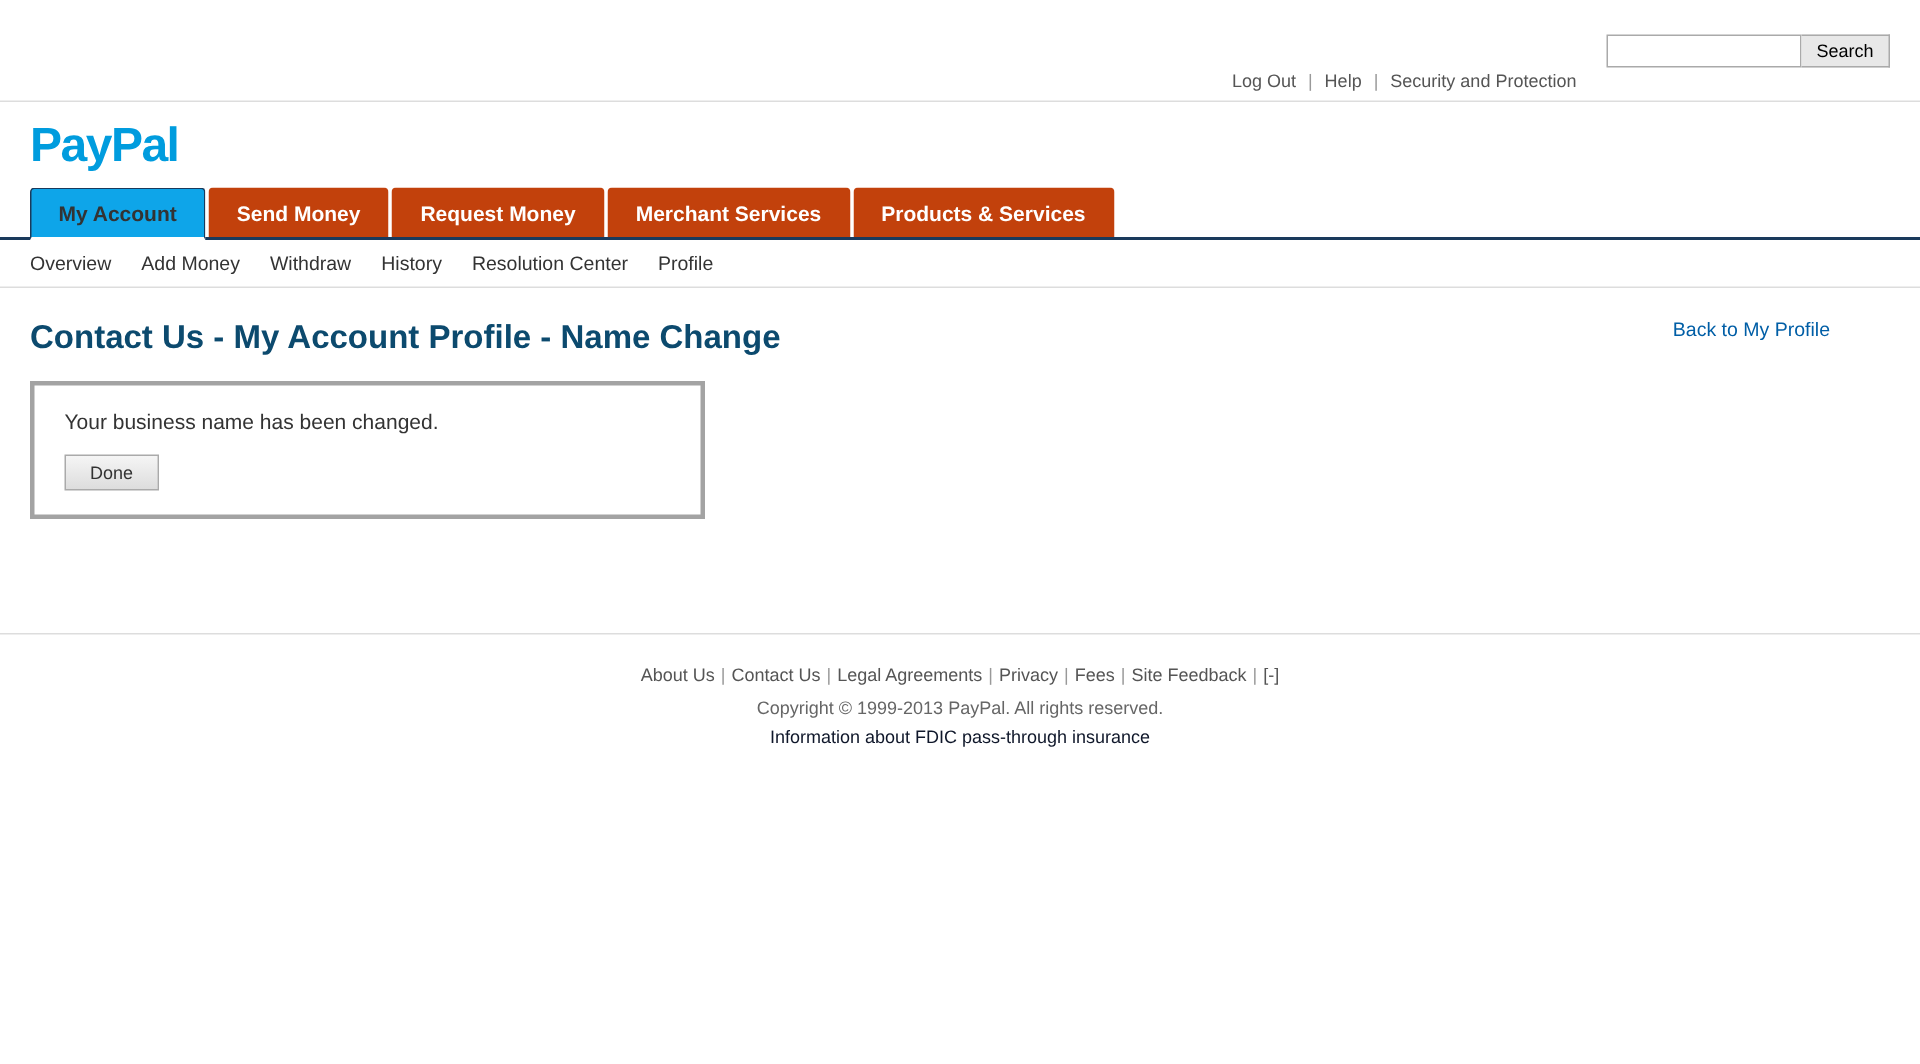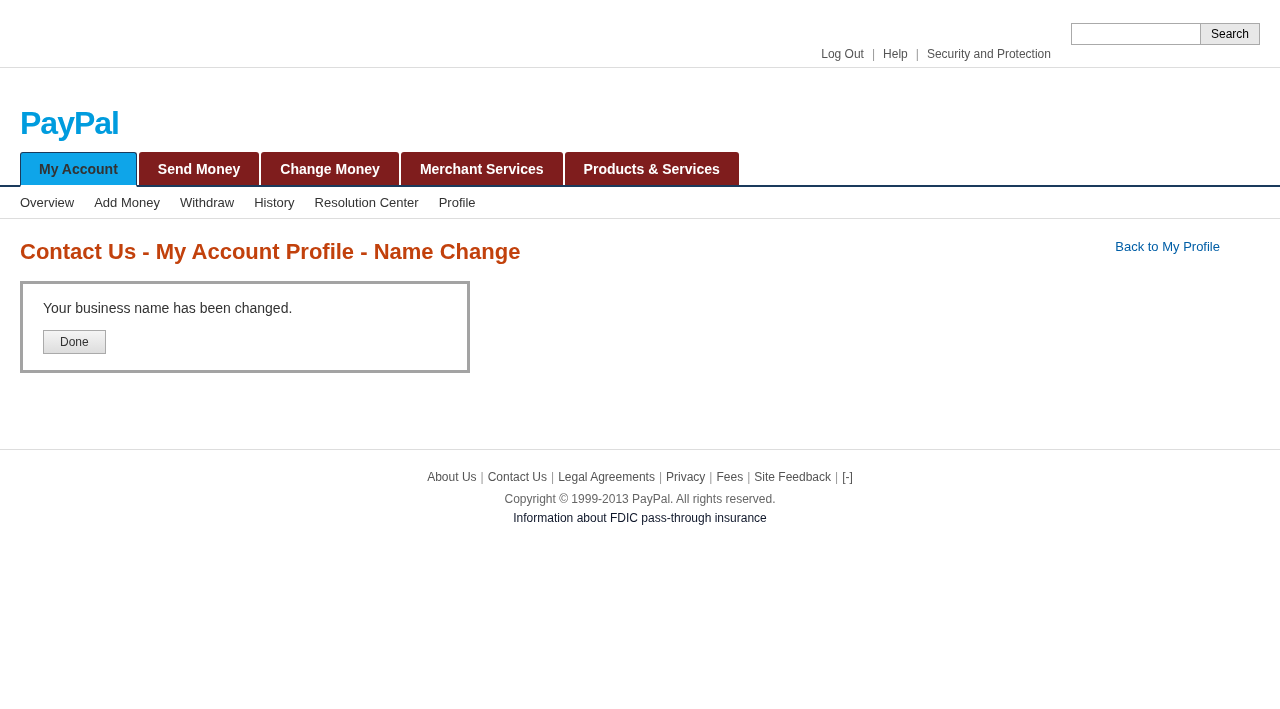--- a/index.html
+++ b/index.html
@@ -53,42 +53,41 @@
       padding: 10px 20px 0 20px;
       display: flex;
       align-items: center;
     }
     .paypal-logo {
       font-size: 32px;
       font-weight: bold;
       color: #003087;
       font-family: 'Arial Black', Arial, sans-serif;
       letter-spacing: -1px;
-      margin-top: 27px;
     }
     .paypal-logo span { color: #009cde; }
 
     
     .main-nav {
       display: flex;
       align-items: flex-end;
       padding: 0 20px;
       margin-top: 10px;
       border-bottom: 2px solid #1a3a5c;
     }
     .main-nav-tab {
       padding: 8px 18px;
       font-size: 14px;
       font-weight: bold;
       text-decoration: none;
       cursor: pointer;
       border: 1px solid transparent;
       border-bottom: none;
       color: #fff;
-      background: #7f1d1d;
+      background: #c2410c;
       margin-right: 2px;
       border-radius: 3px 3px 0 0;
     }
     .main-nav-tab.active {
       background: #0ea5e9;
       color: #333;
       border-color: #1a3a5c;
       border-bottom: 2px solid #fff;
       margin-bottom: -2px;
       z-index: 1;
@@ -117,21 +116,21 @@
     }
 
     .content-header {
       display: flex;
       justify-content: space-between;
       align-items: flex-start;
       margin-bottom: 16px;
     }
     .page-title {
       font-size: 22px;
-      color: #c2410c;
+      color: #0c4a6e;
       font-weight: bold;
     }
     .back-link {
       font-size: 13px;
       color: #005ea6;
       text-decoration: none;
     }
 
     
     .success-box {
@@ -211,21 +210,21 @@
 
 <div class="header">
   <div class="paypal-logo">
     <span>Pay</span><span>Pal</span>
   </div>
 </div>
 
 <div class="main-nav" id="main-nav-container">
 <a href="#" class="main-nav-tab active">My Account</a>
     <a href="#" class="main-nav-tab">Send Money</a>
-    <a href="#" class="main-nav-tab">Change Money</a>
+    <a href="#" class="main-nav-tab">Request Money</a>
     <a href="#" class="main-nav-tab">Merchant Services</a>
     <a href="#" class="main-nav-tab">Products &amp; Services</a>
   </div>
 
 <div class="sub-nav" id="sub-nav-container">
 <a href="#" class="sub-nav-link">Overview</a>
     <a href="#" class="sub-nav-link">Add Money</a>
     <a href="#" class="sub-nav-link">Withdraw</a>
     <a href="#" class="sub-nav-link">History</a>
     <a href="#" class="sub-nav-link">Resolution Center</a>

